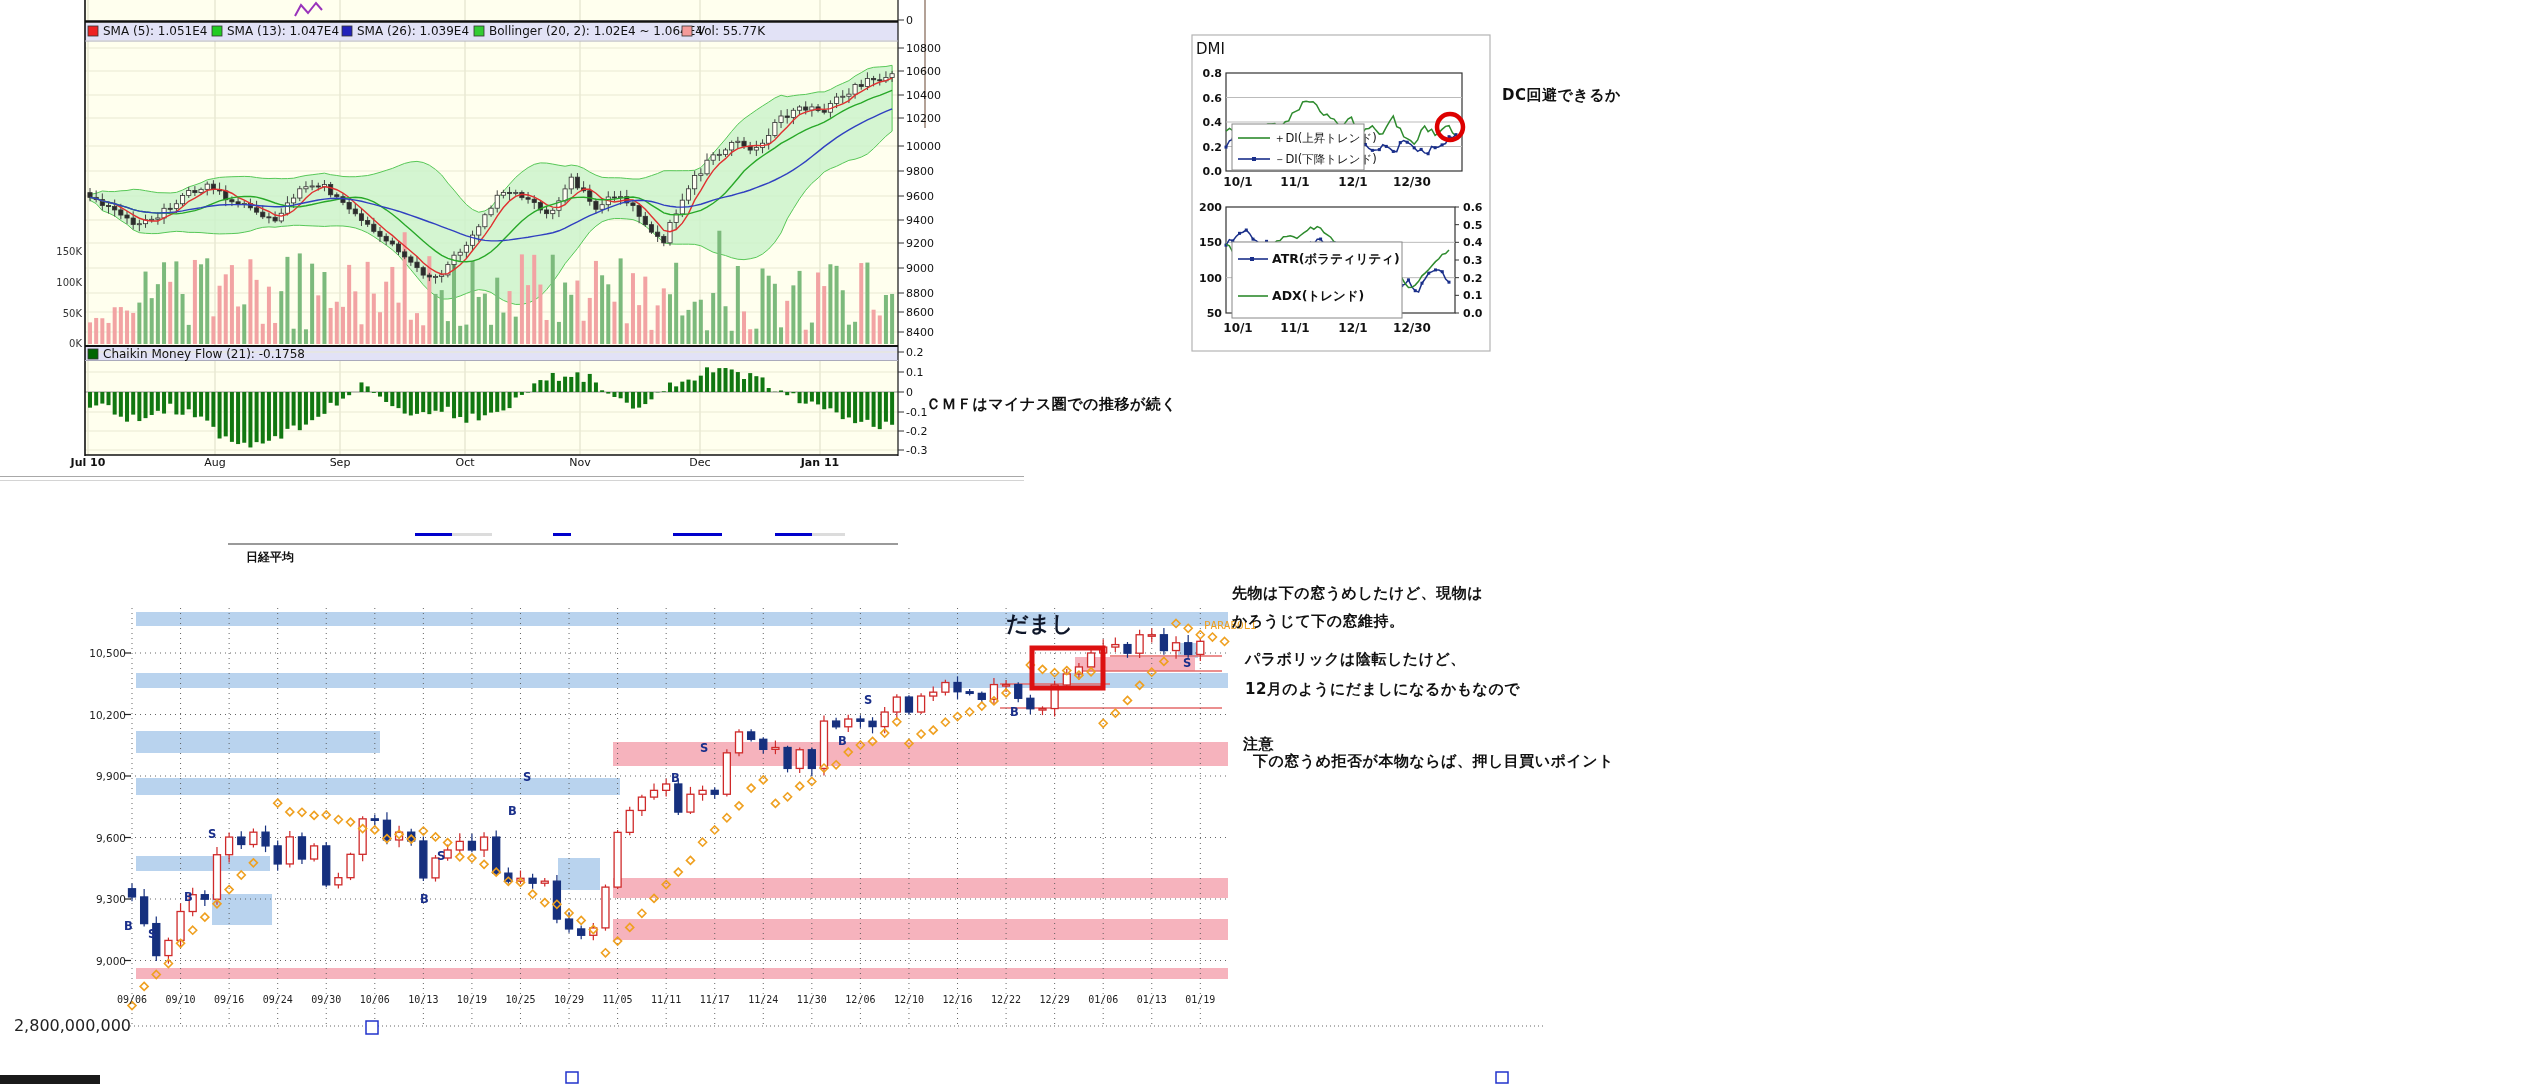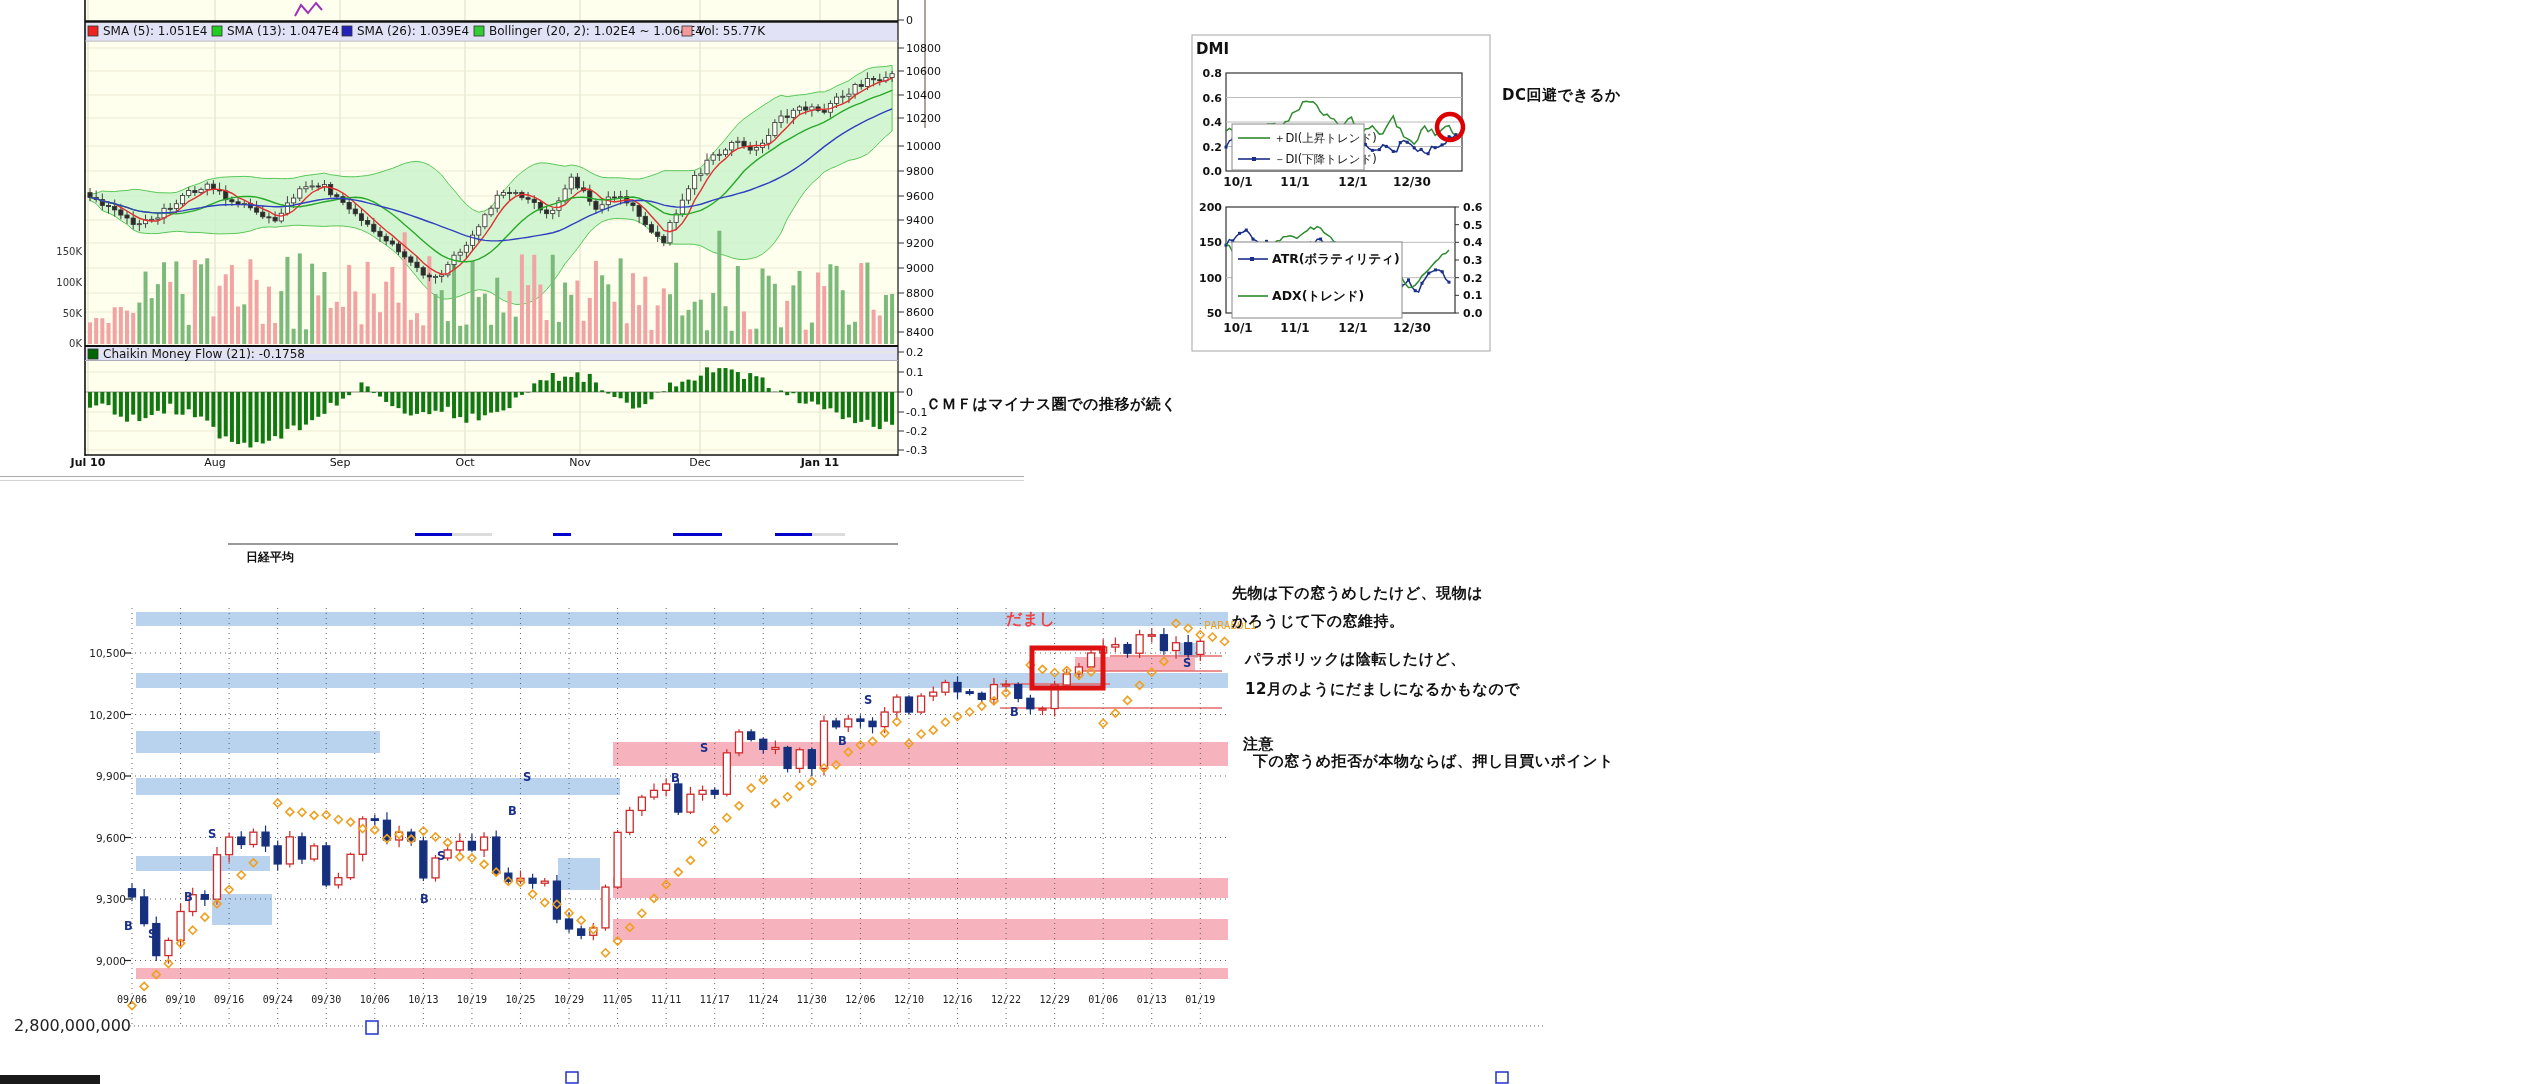--- a/index.html
+++ b/index.html
@@ -2,23 +2,23 @@
 <html><head>
 <meta charset="utf-8">
 <style>
   html,body{margin:0;padding:0;background:#fff;}
   .canvas{position:relative;width:2089px;height:1084px;background:#fff;overflow:hidden;
           font-family:"DejaVu Sans","Liberation Sans",sans-serif;}
   #chart-svg{position:absolute;left:0;top:0;}
   .ov{position:absolute;white-space:nowrap;color:#111;}
   .jp{font-weight:bold;font-size:15px;letter-spacing:0.5px;}
   .nikkei-title{left:246px;top:549px;font-size:12px;font-weight:bold;}
-  .damashi{left:1006px;top:609px;font-size:16px;font-weight:bold;color:#ef4444;}
+  .damashi{left:1006px;top:609px;font-size:22px;font-weight:bold;color:#0f172a;}
   .paraboli{left:1204px;top:619px;font-size:11px;color:#ef9f1f;font-family:"DejaVu Sans Mono",monospace;}
-  .dmi-title{left:1196px;top:40px;font-size:15px;font-weight:bold;}
+  .dmi-title{left:1196px;top:40px;font-size:15px;font-weight:normal;}
   .dc-note{left:1502px;top:86px;}
   .cmf-note{left:926px;top:395px;}
   .n0{left:1232px;top:584px;} .n1{left:1232px;top:612px;}
   .n2{left:1245px;top:650px;} .n3{left:1245px;top:680px;text-align:right;}
   .n4{left:1243px;top:708px;margin-top:27px;} .n5{left:1253px;top:752px;text-align:center;}
   .vol-label{left:0px;top:1016px;width:131px;text-align:right;font-size:16px;color:#222;}
   .rule1{position:absolute;left:0;top:476px;width:1024px;height:3px;border-top:1px solid #a8a8a8;border-bottom:1px solid #d4d4d4;}
   .rule2{position:absolute;left:228px;top:543px;width:670px;height:0;border-top:2px solid #9a9a9a;}
   .lseg{position:absolute;top:533px;height:3px;}
   .lblue{background:#0000cc;} .lgray{background:#dcdcdc;}

